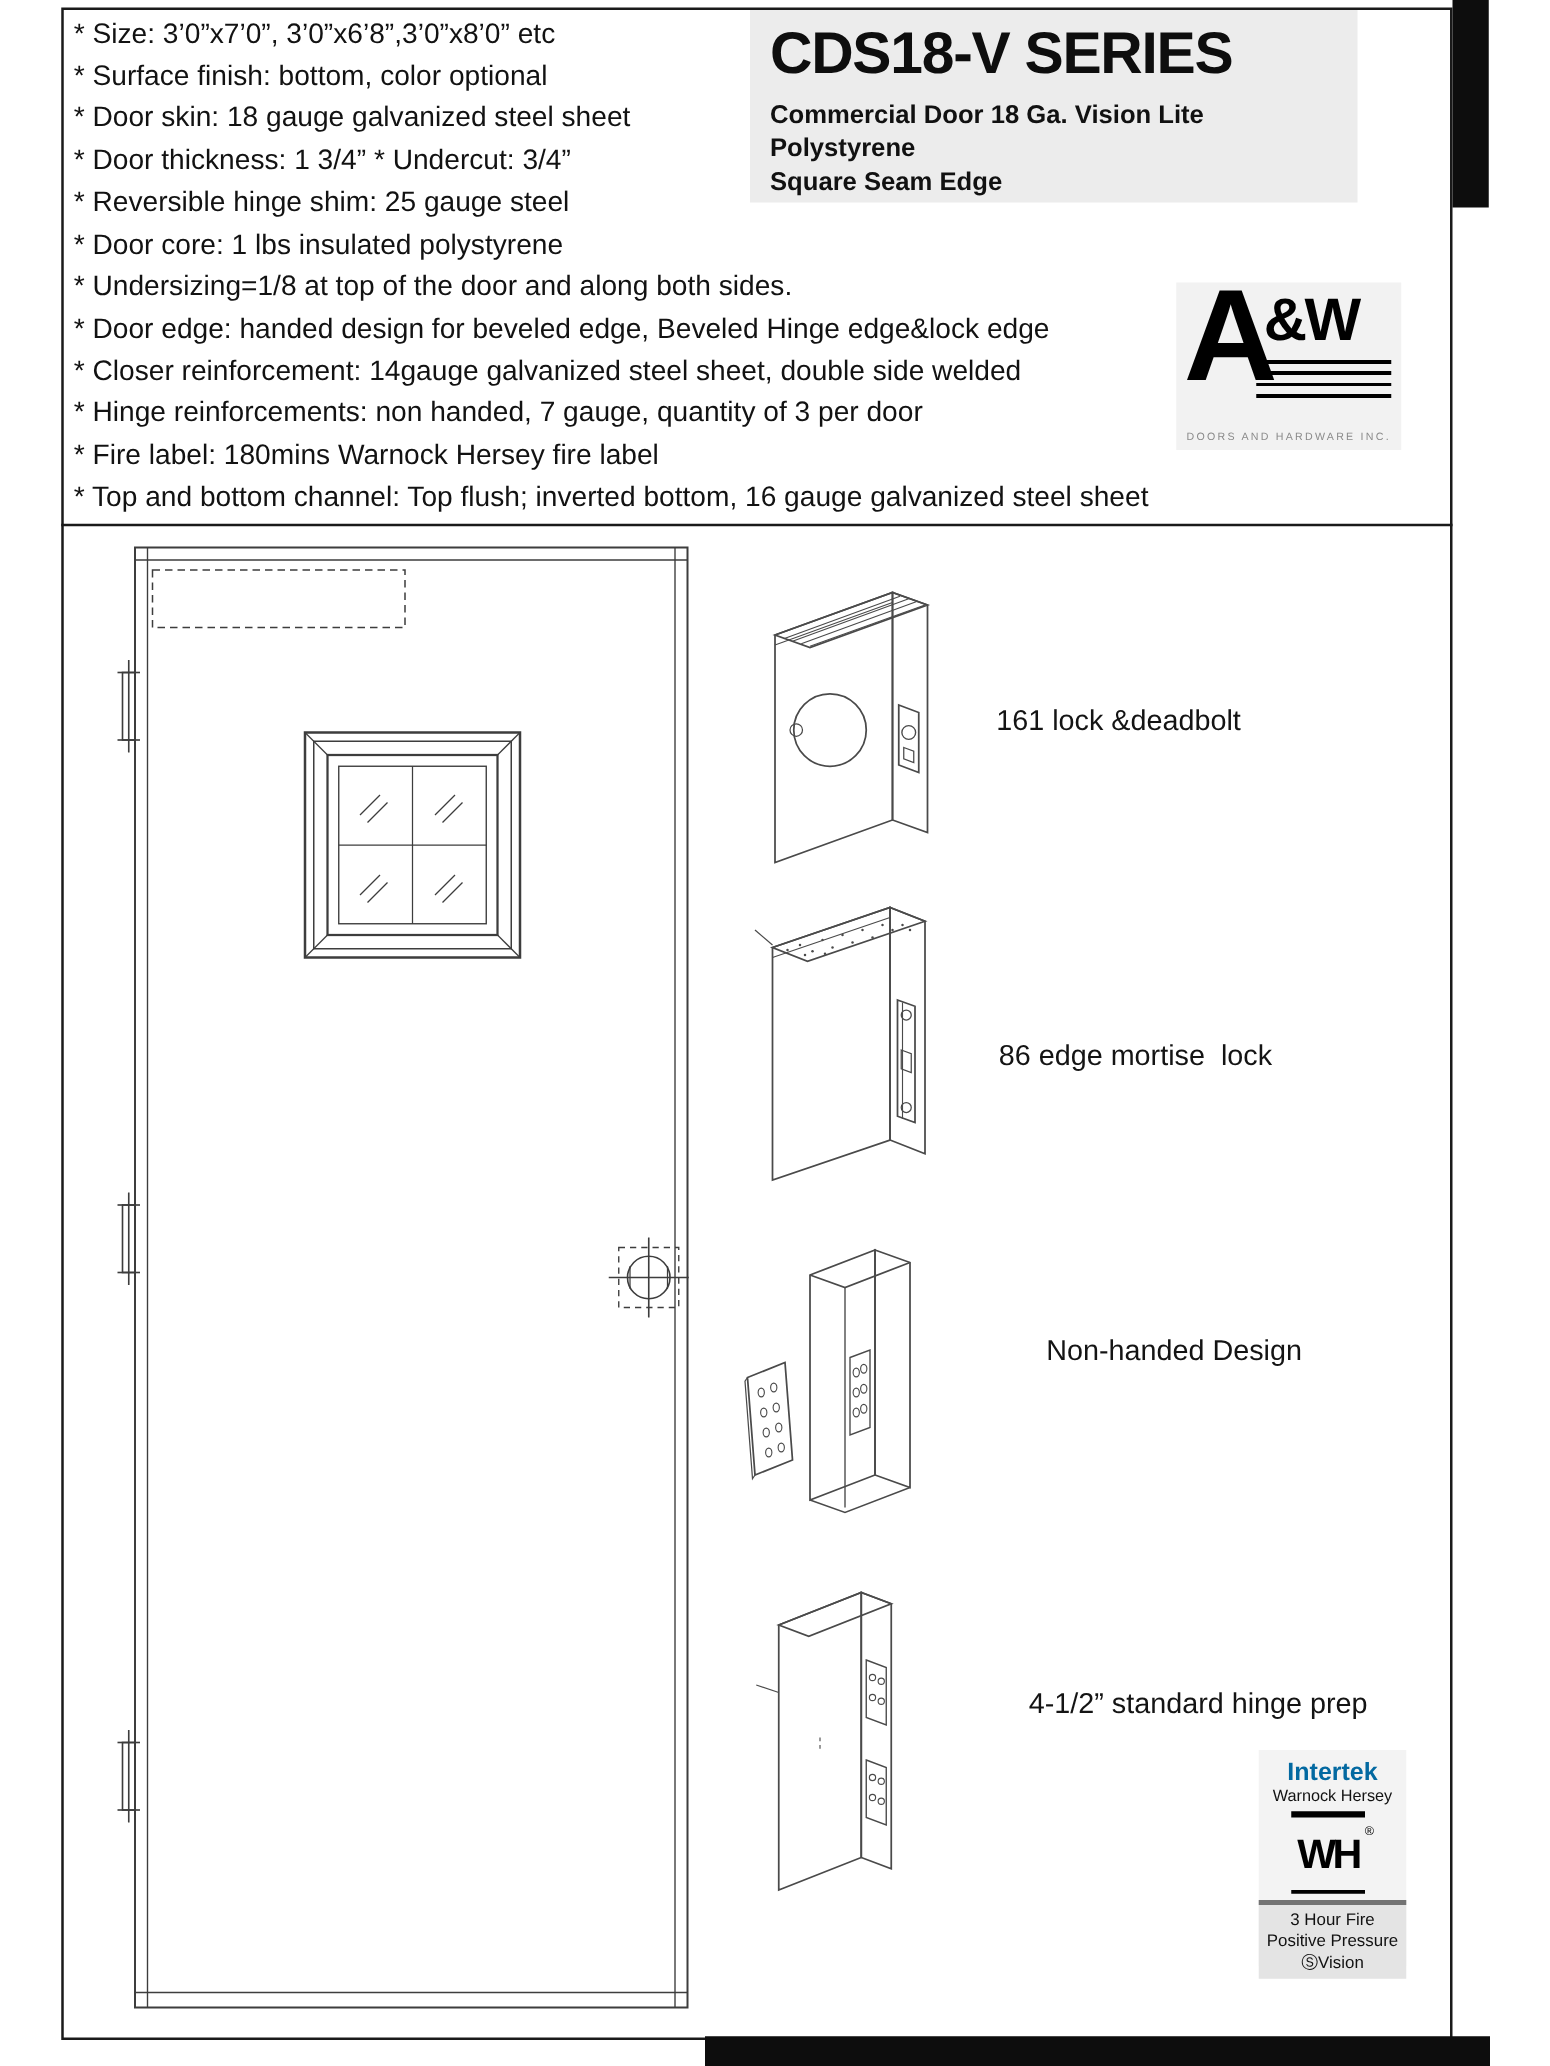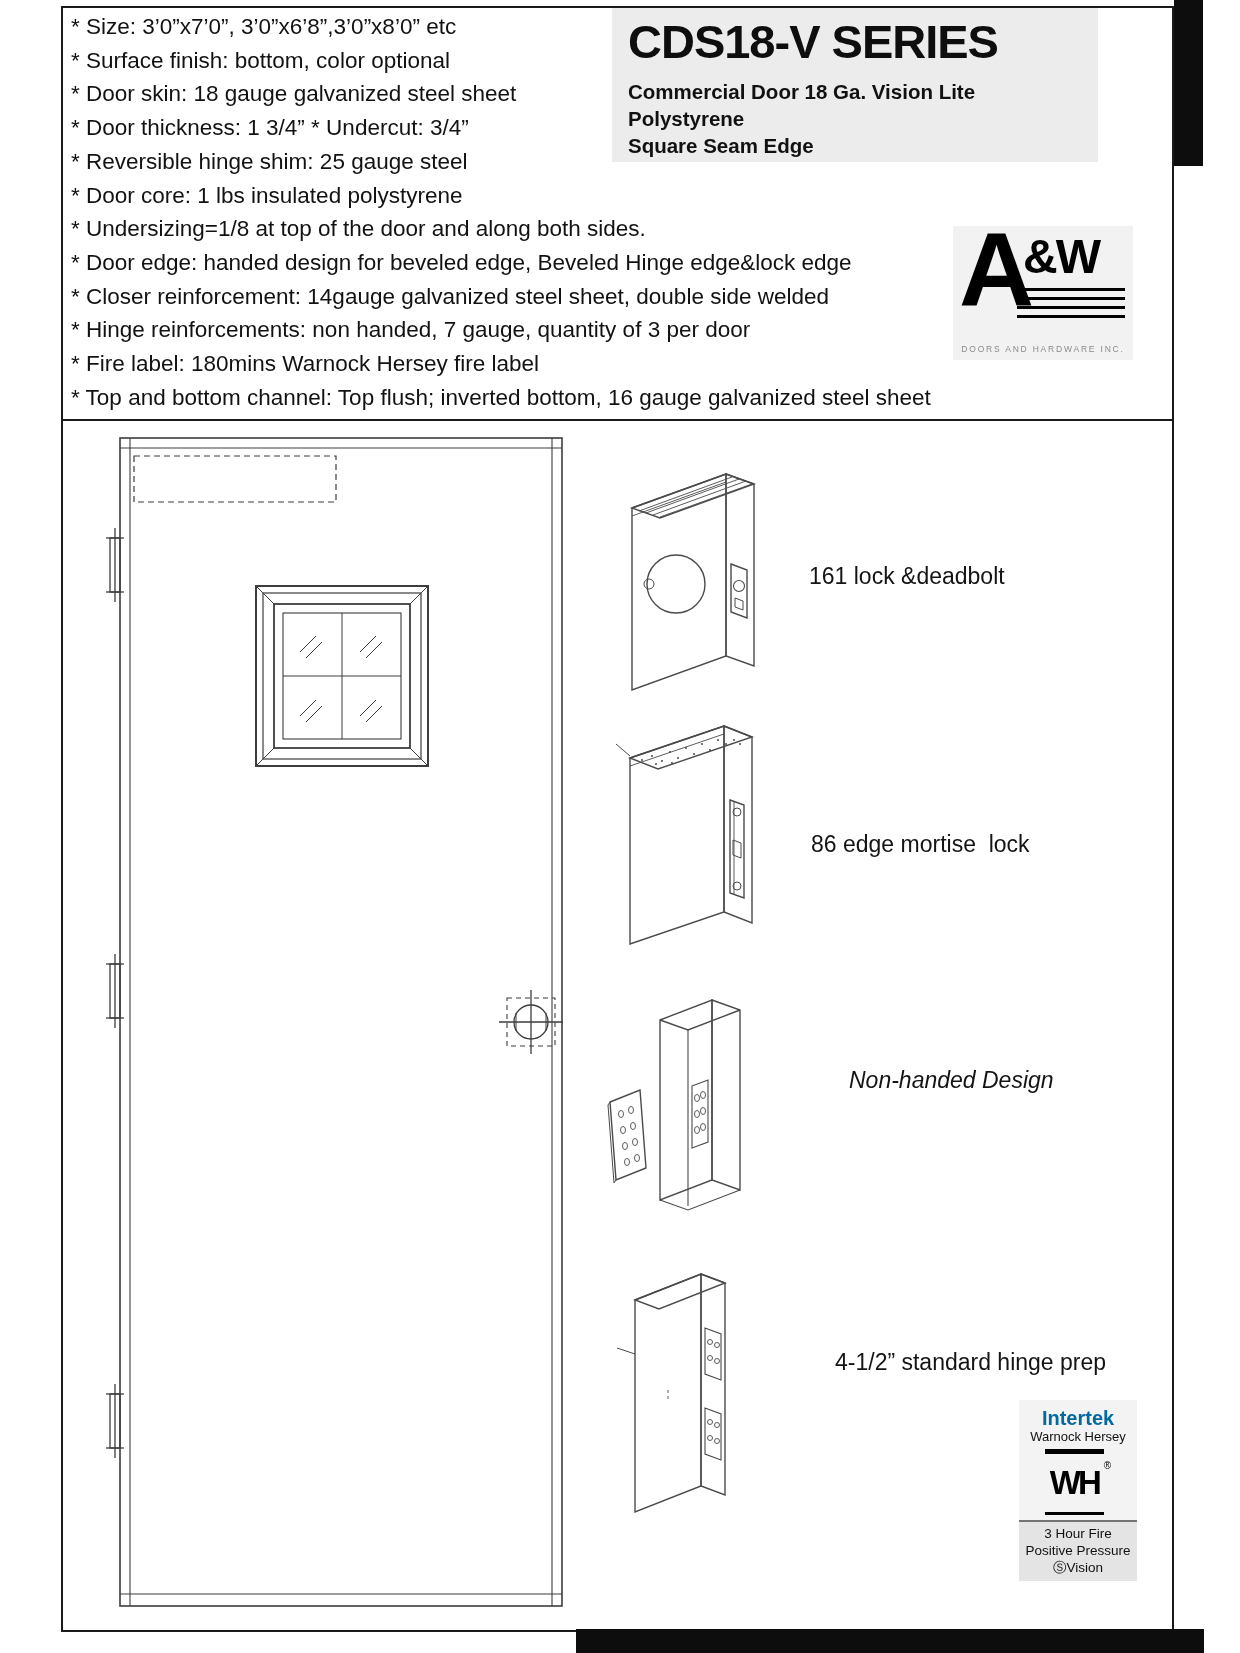--- a/index.html
+++ b/index.html
@@ -1,21 +1,21 @@
 <!DOCTYPE html>
 <html><head>
 <meta charset="utf-8">
 <style>
   * { margin:0; padding:0; box-sizing:border-box; }
   html,body { background:#ffffff; }
   body {
     width:1240px; height:1653px; position:relative; overflow:hidden;
     font-family:"Liberation Sans", sans-serif; color:#161616;
   }
-  .page { position:absolute; left:16px; top:0; width:1120px; height:1653px; background:#fff; }
+  .page { position:absolute; left:4px; top:0; width:1120px; height:1653px; background:#fff; }
 
   .frame { position:absolute; left:45px; top:6px; width:1113px; height:1626px; border:2px solid #1a1a1a; }
   .divider { position:absolute; left:45px; top:419px; width:1113px; height:2px; background:#1a1a1a; }
   .right-bar { position:absolute; left:1158px; top:0; width:29px; height:166px; background:#0d0d0d; }
   .bottom-bar { position:absolute; left:560px; top:1629px; width:628px; height:24px; background:#0d0d0d; }
 
   
   .specs { position:absolute; left:55px; top:10px; width:1080px; list-style:none; }
   .specs li { font-size:22.5px; line-height:33.7px; white-space:pre; color:#121212; }
 
@@ -30,40 +30,40 @@
   .aw-a { position:absolute; left:6px; top:-12px; font-size:104px; font-weight:900; color:#000; line-height:110px; }
   .aw-amp { position:absolute; left:70px; top:6px; font-size:48px; font-weight:900; letter-spacing:-2px; color:#000; line-height:50px; }
   .speed-lines { position:absolute; left:64px; top:62px; width:108px; height:32px;
     background:repeating-linear-gradient(to bottom, #000 0 3px, transparent 3px 9px); }
   .aw-tagline { position:absolute; left:0; right:0; bottom:6px; text-align:center; font-size:8.5px; letter-spacing:1.8px; color:#8a8a8a; white-space:nowrap; }
 
   
   .diagram-label { position:absolute; font-size:23px; color:#141414; white-space:pre; }
   .lbl-1 { left:793px; top:563px; }
   .lbl-2 { left:795px; top:831px; }
-  .lbl-3 { left:833px; top:1067px;font-style:italic; }
+  .lbl-3 { left:833px; top:1067px; }
   .lbl-4 { left:789px; top:1349px;margin-left:30px; }
 
   
   .drawing { position:absolute; }
   .door-svg   { left:88px;  top:428px; }
   .diag1-svg  { left:596px; top:452px; }
   .diag2-svg  { left:596px; top:700px; }
   .diag3-svg  { left:578px; top:974px; }
   .diag4-svg  { left:597px; top:1240px; }
 
   
   .cert { position:absolute; left:1003px; top:1400px; width:118px; height:173px; background:#f3f3f3; text-align:center; padding-top:7px; }
   .cert-org1 { font-weight:700; font-size:20px; color:#0369a1; }
   .cert-org2 { font-size:13px; color:#111; margin-top:-1px; }
   .wh-row { margin-top:5px; line-height:34px; }
   .wh-mono { display:inline-block; font-size:33px; font-weight:700; letter-spacing:-3px; color:#000;
     border-top:5px solid #000; border-bottom:3px solid #000; padding:12px 5px; line-height:34px; }
   .wh-reg { font-size:10px; vertical-align:top; color:#000; }
-  .cert-bottom { margin-top:5px; background:#e4e4e4; padding:3px 0 5px 0; border-top:2px solid #737373; }
+  .cert-bottom { margin-top:5px; background:#e4e4e4; padding:3px 0 5px 0; border-top:4px solid #737373; }
   .cert-bottom div { font-size:13.5px; line-height:17px; color:#111; }
 </style>
 </head>
 <body>
 
 <div class="page">
 
   <div class="frame"></div>
   <div class="divider"></div>
   <div class="right-bar"></div>

